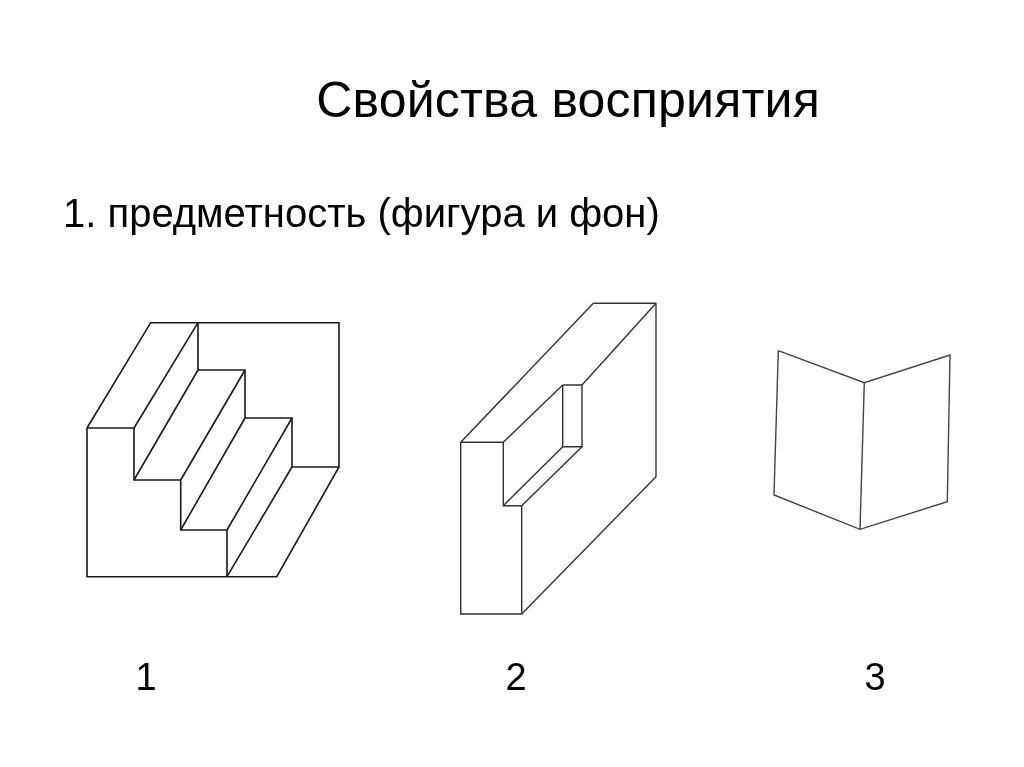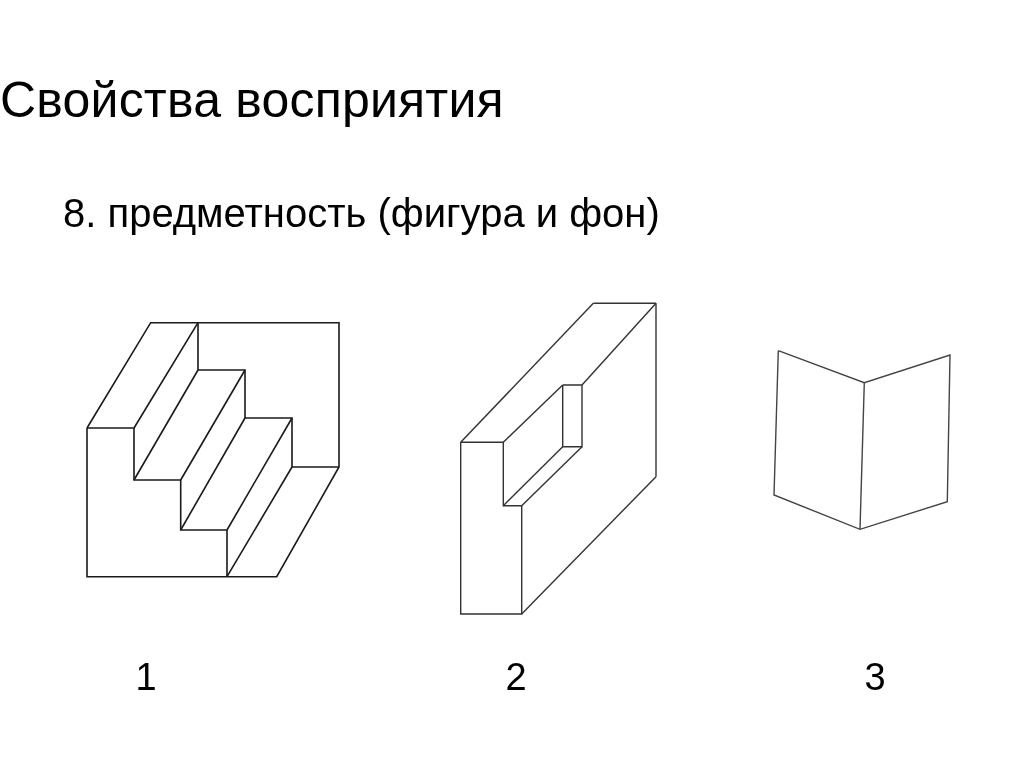--- a/index.html
+++ b/index.html
@@ -20,21 +20,21 @@
       left: 0; top: 0;
       width: 1024px;
       height: 767px;
       background: #ffffff;
     }
     .title {
       position: absolute;
       left: 0;
       width: 820px;
       top: 70px;
-      text-align: left;
+      text-align: right;
       font-size: 50px;
       line-height: 60px;
       font-weight: normal;
       margin: 0;
       letter-spacing: 0.2px;
     }
     .bullet {
       position: absolute;
       left: 63px;
       top: 189px;
@@ -61,21 +61,21 @@
       text-align: center;
     }
   </style>
 </head>
 <body>
 
 <div class="slide">
 
   <h1 class="title">Свойства восприятия</h1>
 
-  <p class="bullet">8. предметность (фигура и фон)</p>
+  <p class="bullet">1. предметность (фигура и фон)</p>
 
   <div class="figures">
     <svg width="1024" height="767" viewBox="0 0 1024 767" xmlns="http://www.w3.org/2000/svg">
 
       <g fill="none" stroke="#1a1a1a" stroke-width="1.6" stroke-linejoin="miter">
 
         <polyline points="87,428 150.7,322.7 339,322.7 339,467 276.7,576.7 87,576.7 87,428"></polyline>
 
         <polyline points="87,428 134,428 134,480 180.7,480 180.7,530 227,530 227,576.7"></polyline>
 

